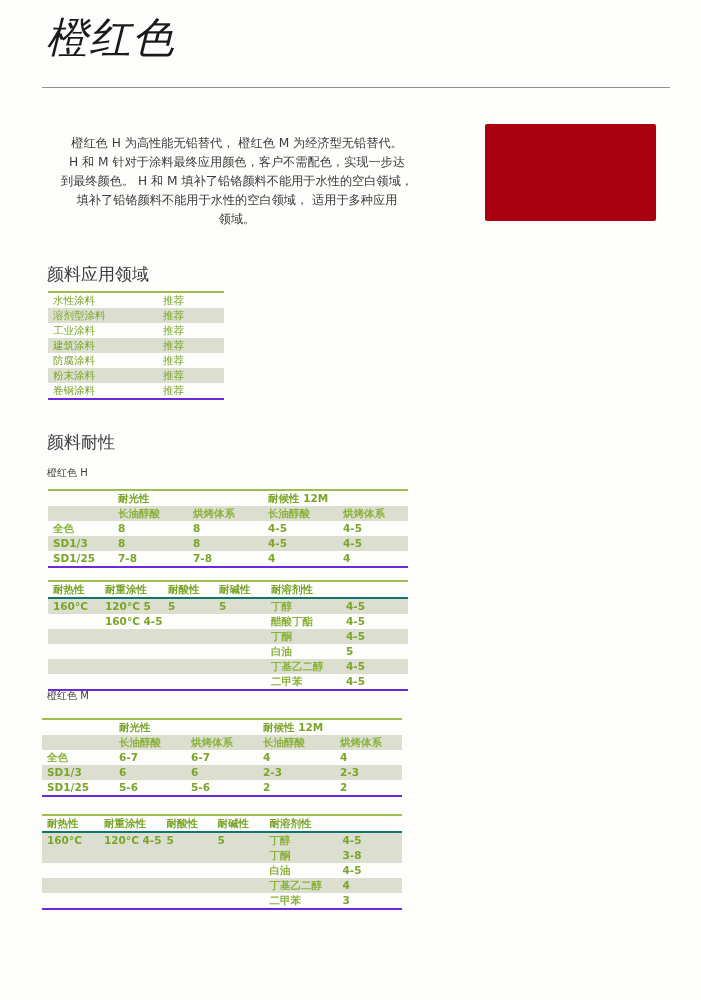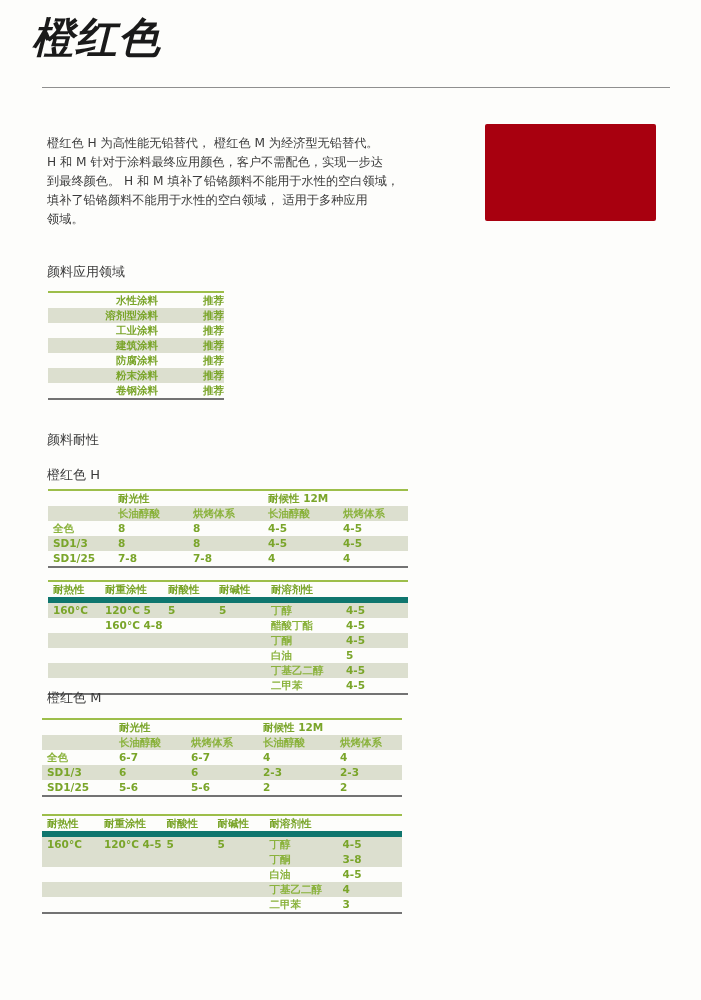--- a/index.html
+++ b/index.html
@@ -3,55 +3,55 @@
 <meta charset="utf-8">
 <style>
   html, body { margin:0; padding:0; }
   body {
     width:701px; height:1000px; position:relative; overflow:hidden;
     background:#fdfdfb;
     font-family:"DejaVu Sans", sans-serif;
     color:#3a3a3a;
   }
   .title {
-    position:absolute; left:32px; top:10px;
+    position:absolute; left:46px; top:10px;
     font-family:"DejaVu Serif", serif;
-    font-size:42px; font-style:italic; font-weight:bold; color:#1a1a1a;
+    font-size:42px; font-style:italic; font-weight:normal; color:#1a1a1a;
     letter-spacing:1px;
   }
   .rule {
     position:absolute; left:42px; top:87px; width:628px; height:1px;
     background:#8f8f8f;
   }
   .intro {
     position:absolute; left:47px; top:134px; width:380px;
     font-size:12.2px; line-height:19px; color:#3a3a3a;
   }
-  .intro div { white-space:nowrap; }
+  .intro div { white-space:nowrap;text-align:center; }
   .swatch {
     position:absolute; left:485px; top:124px; width:171px; height:97px;
     background:#a8000f; border-radius:2px;
   }
   .section-title {
-    position:absolute; left:47px; font-size:13px; color:#3a3a3a;
+    position:absolute; left:47px; font-size:17px; color:#3a3a3a;
   }
   .sub-title {
-    position:absolute; font-size:13px; color:#3a3a3a;
+    position:absolute; font-size:10px; color:#3a3a3a;
   }
   table.t {
     position:absolute; border-collapse:collapse; font-size:10.5px;
     color:#7aa52a; font-weight:bold;
   }
   table.t td { padding:0 0 0 5px; height:15px; line-height:15px; white-space:nowrap; vertical-align:middle; }
   table.t tr.shade td { background:#dcdfcf; }
   table.t tr.top td { border-top:2px solid #9dbe4a; }
-  table.t tr.bottom td { border-bottom:2px solid #737373; }
-  table.t tr.hdr-bottom td { border-bottom:6px solid #0f766e; }
+  table.t tr.bottom td { border-bottom:2px solid #6d28d9; }
+  table.t tr.hdr-bottom td { border-bottom:2px solid #0f766e; }
   .light { font-weight:bold; color:#8ab23c; }
-  .cjk { font-weight:bold;text-align:right; }
+  .cjk { font-weight:normal; }
 </style>
 </head>
 <body>
 
 <div class="title">橙红色</div>
 <div class="rule"></div>
 
 <div class="intro">
   <div>橙红色 H 为高性能无铅替代， 橙红色 M 为经济型无铅替代。</div>
   <div>H 和 M 针对于涂料最终应用颜色，客户不需配色，实现一步达</div>
@@ -171,21 +171,21 @@
   <tr class="shade">
     <td>160°C</td>
     <td>120°C 5</td>
     <td>5</td>
     <td>5</td>
     <td class="light">丁醇</td>
     <td>4-5</td>
   </tr>
   <tr>
     <td></td>
-        <td>160°C 4-8</td>
+        <td>160°C 4-5</td>
         <td></td>
         <td></td>
     <td class="light">醋酸丁酯</td>
     <td>4-5</td>
   </tr>
   <tr class="shade">
     <td></td>
         <td></td>
         <td></td>
         <td></td>

